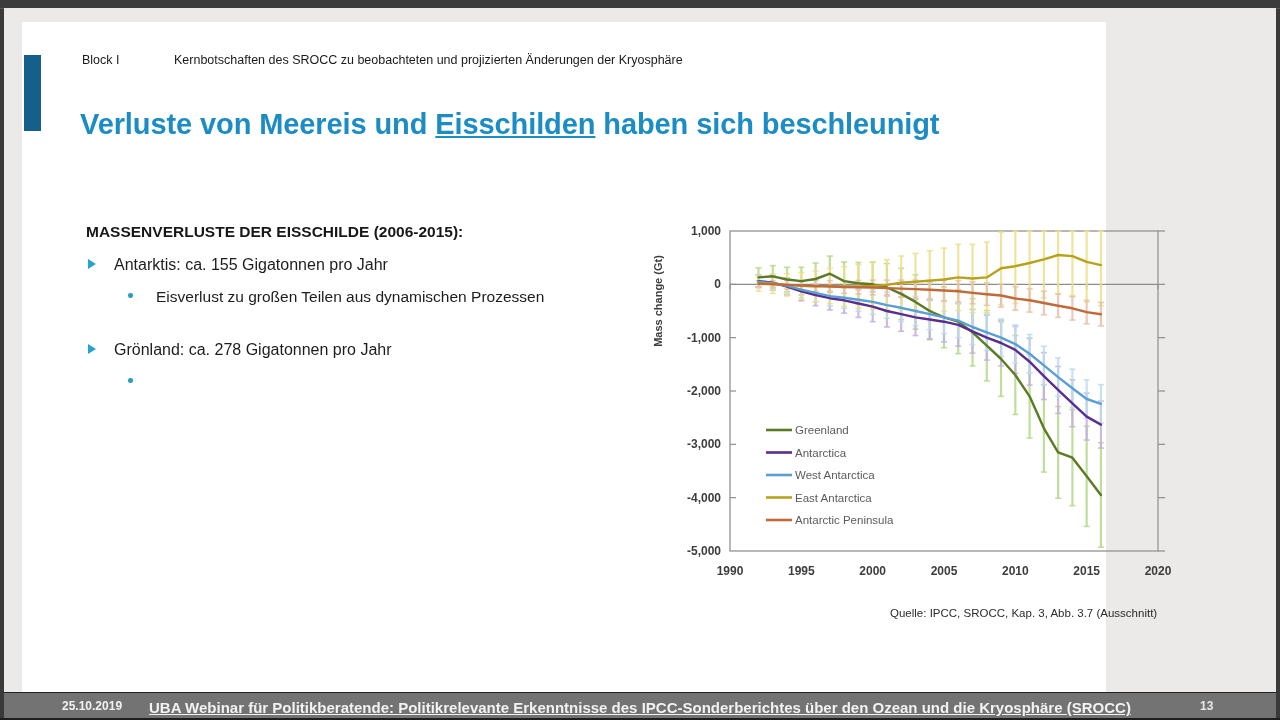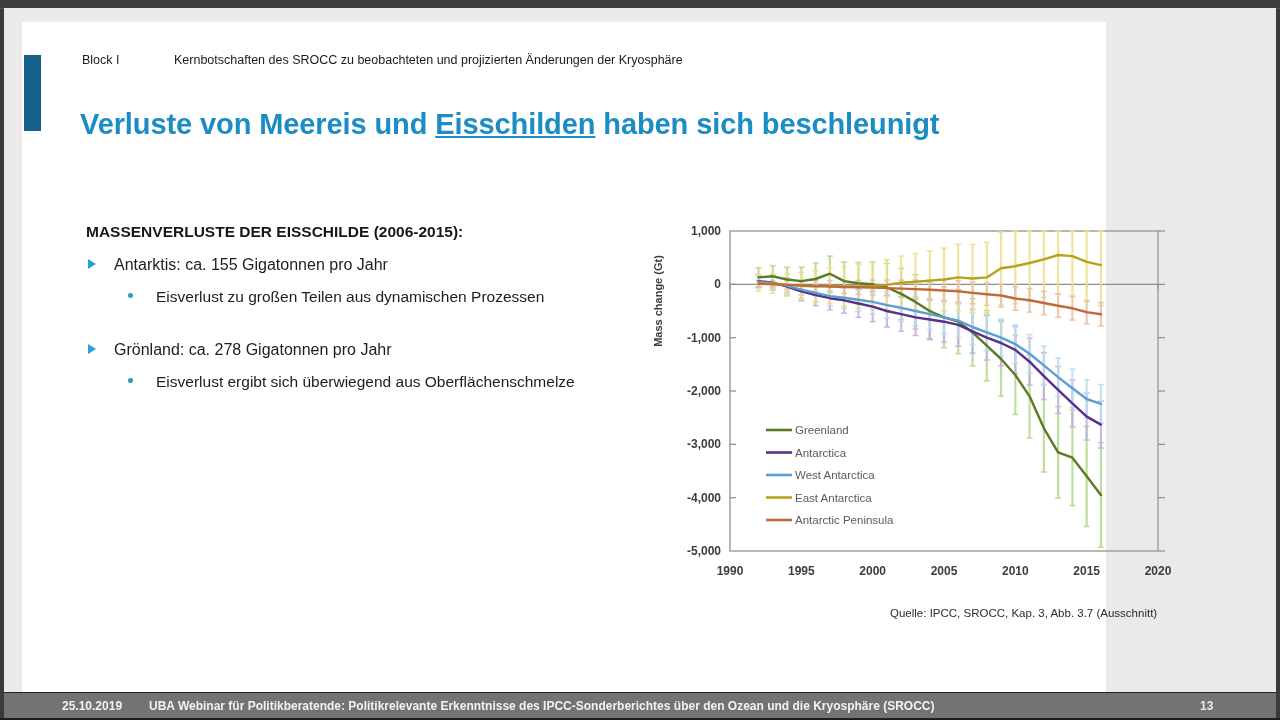--- a/index.html
+++ b/index.html
@@ -152,23 +152,24 @@
   #footer-date {
     position: absolute;
     left: 58px; top: 6px;
     font-size: 12px; color: #f2f2f2;
     font-weight: bold;
     white-space: nowrap;
   }
   #footer-title {
     position: absolute;
     left: 145px; top: 6px;
-    font-size: 12px; color: #f2f2f2;
+    font-size: 15px; color: #f2f2f2;
     font-weight: bold;
     white-space: nowrap;
+    text-decoration: underline;
   }
   #footer-page {
     position: absolute;
     left: 1196px; top: 6px;
     font-size: 12px; color: #e8e8e8;
     font-weight: bold;
     text-align: center;
   }
   #frame-bottom {
     position: absolute;
@@ -210,21 +211,20 @@
           <span class="dot"></span>
           <span>Eisverlust zu großen Teilen aus dynamischen Prozessen</span>
         </div>
         <div class="spacer-gap"></div>
         <div class="b1">
           <span class="tri"></span>
           <span>Grönland: ca. 278 Gigatonnen pro Jahr</span>
         </div>
         <div class="b2">
           <span class="dot"></span>
-          <span>Eisverlust ergibt sich überwiegend aus Oberflächenschmelze</span>
         </div>
       </div>
 
       <div id="chart-wrap">
         <div id="ylabel">Mass change (Gt)</div>
         <svg id="chart-svg" width="518" height="360">
             <rect x="72" y="12" width="428" height="320" fill="none" stroke="#9a9a9a" stroke-width="1.4"></rect>
             <line x1="72" y1="65.33333333333331" x2="500" y2="65.33333333333331" stroke="#8d8d8d" stroke-width="1.2"></line>
             <line x1="500" y1="12" x2="507" y2="12" stroke="#8d8d8d" stroke-width="1.2"></line>
             <text x="63" y="16" text-anchor="end" class="tick-txt">1,000</text>

